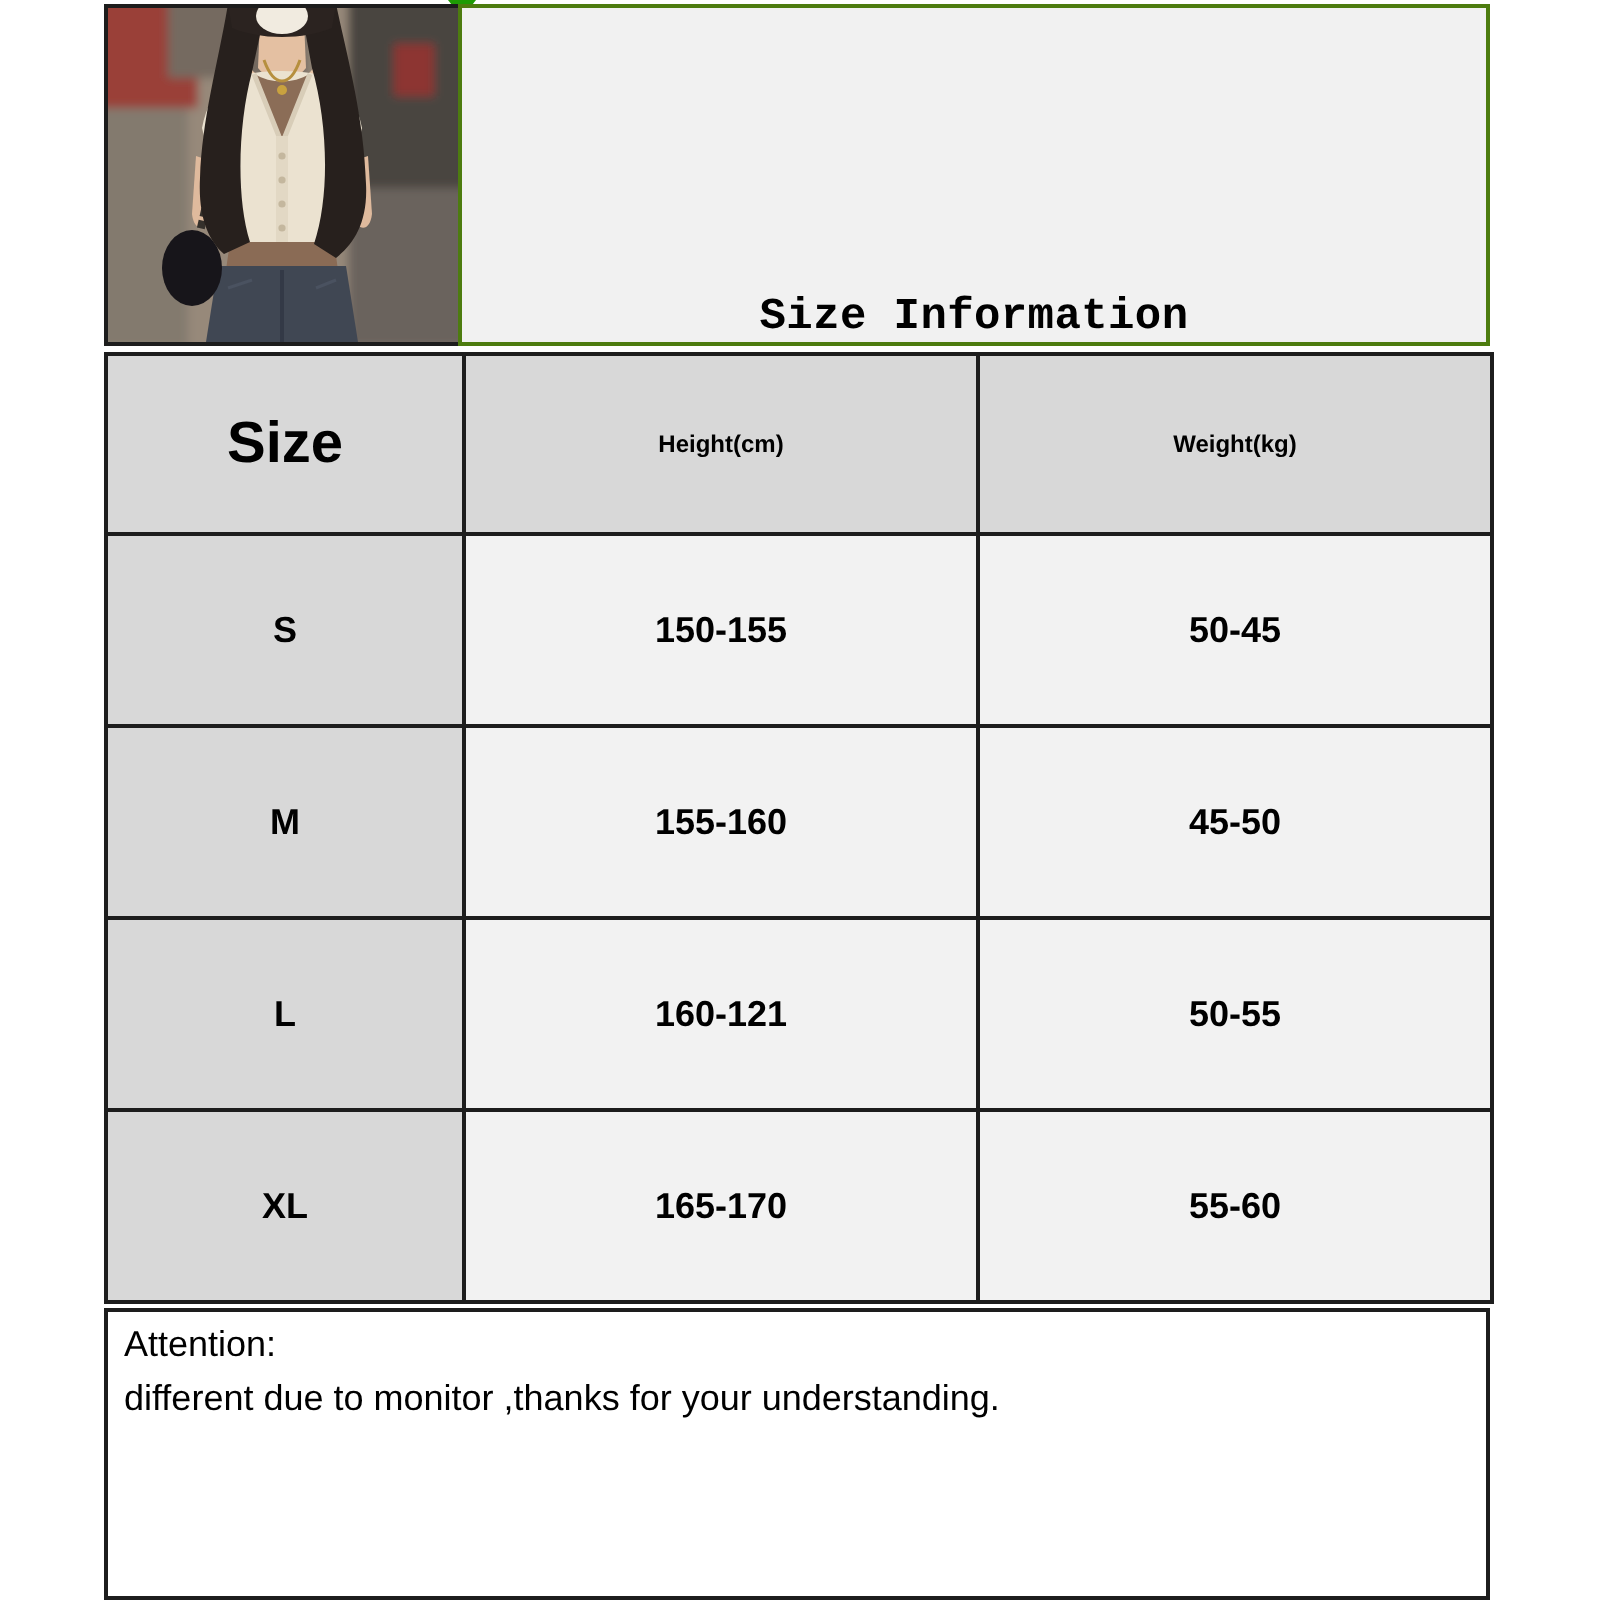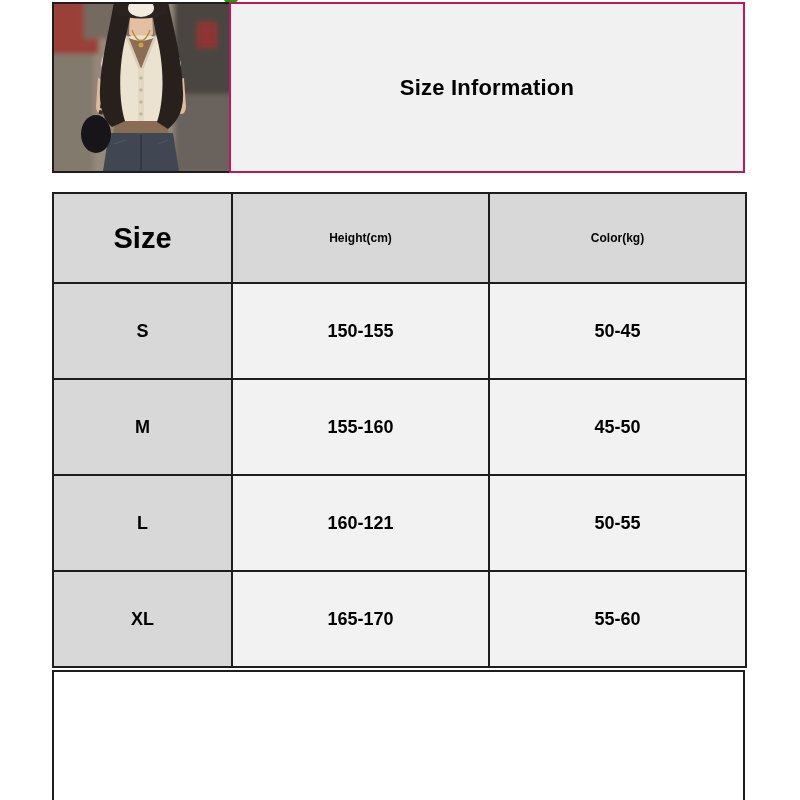--- a/index.html
+++ b/index.html
@@ -17,38 +17,38 @@
   .top-row { display: flex; height: 171px; }
   .photo-cell {
     width: 179px; height: 171px; flex: none;
     border: 2px solid #1d1d1d;
     background: #8f8376;
     overflow: hidden;
   }
   .photo-cell svg { display: block; width: 100%; height: 100%; }
   .title-cell {
     flex: 1; margin-left: -2px;
-    border: 2px solid #be185d;
+    border: 2px solid #4d7c0f;
     background: #f1f1f1;
-    display: flex; align-items: center; justify-content: center;
+    display: flex; align-items: flex-end; justify-content: center; font-family: Liberation Mono, monospace;
   }
   .title-text { font-size: 22px; font-weight: bold; letter-spacing: 0.2px; }
 
   
   .green-flag {
     position: absolute; left: 224px; top: 0;
     width: 0; height: 0;
     border-top: 9px solid #1e9b04;
     border-left: 7px solid transparent;
     border-right: 7px solid transparent;
   }
 
   
   table.size-table {
-    width: 693px; margin-top: 19px;
+    width: 693px; margin-top: 3px;
     border-collapse: collapse; table-layout: fixed;
   }
   .size-table th, .size-table td {
     border: 2px solid #1d1d1d;
     text-align: center; vertical-align: middle;
     padding: 0;
     font-weight: bold;
   }
   .size-table thead tr { height: 90px; }
   .size-table th {
@@ -134,21 +134,21 @@
     <table class="size-table">
       <colgroup>
         <col style="width:179px">
           <col style="width:257px">
           <col style="width:257px">
       </colgroup>
       <thead>
         <tr>
           <th class="col-size">Size</th>
           <th>Height(cm)</th>
-          <th>Color(kg)</th>
+          <th>Weight(kg)</th>
         </tr>
       </thead>
       <tbody id="table-body">
   <tr>
     <td class="cell-size">S</td>
     <td>150-155</td>
     <td>50-45</td>
   </tr>
 
   <tr>
@@ -165,16 +165,18 @@
 
   <tr>
     <td class="cell-size">XL</td>
     <td>165-170</td>
     <td>55-60</td>
   </tr>
 </tbody>
     </table>
 
     <div class="attention-box">
+      <div class="att-line">Attention:</div>
+      <div class="att-line">different due to monitor ,thanks for your understanding.</div>
     </div>
 
   </div>
 </div>
 
 </body></html>

